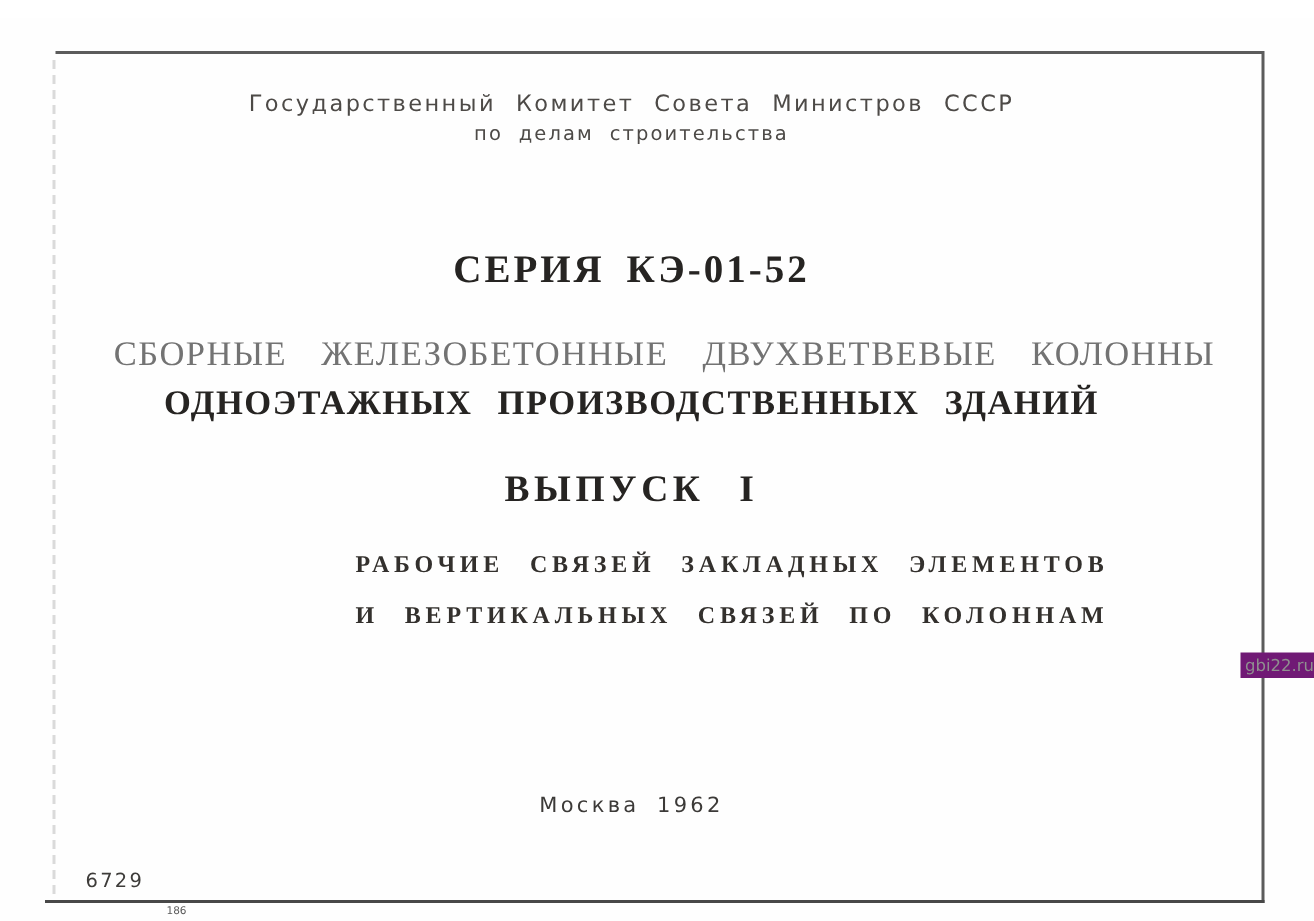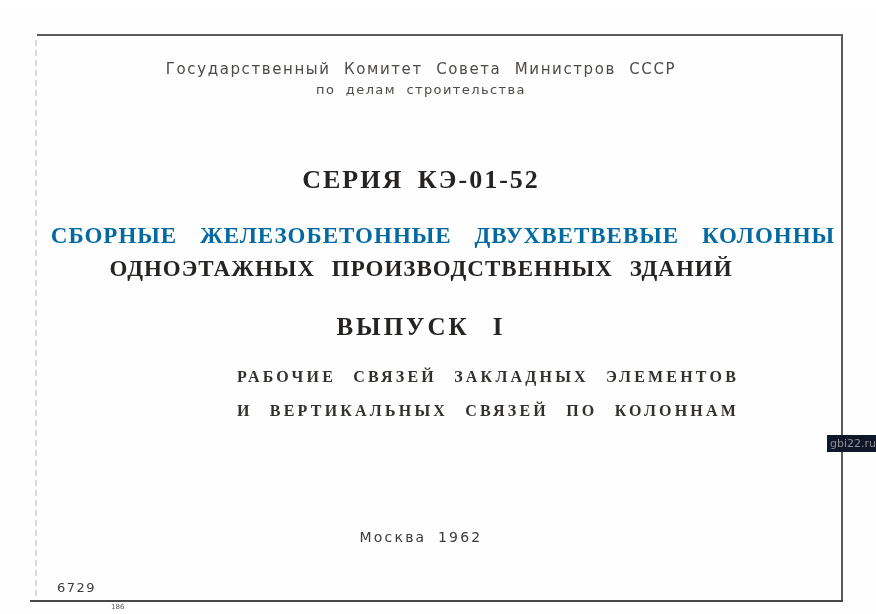--- a/index.html
+++ b/index.html
@@ -76,24 +76,24 @@
     top: 153px;
     font-size: 26px;
     font-weight: bold;
     letter-spacing: 2px;
     word-spacing: 6px;
     color: #262422;
   }
   .title-line1 {
     top: 211px;
     font-size: 23px;
-    font-weight: bold;
+    font-weight: normal;
     letter-spacing: 1px;
     word-spacing: 16px;
-    color: #0369a1;
+    color: #737373;
     padding-left: 44px;
   }
   .title-line2 {
     top: 244px;
     font-size: 23px;
     font-weight: bold;
     letter-spacing: 1px;
     word-spacing: 10px;
     color: #262422;
   }
@@ -138,21 +138,21 @@
   .footer-small {
     position: absolute;
     left: 111px; top: 591px;
     font-family: "DejaVu Sans", sans-serif;
     font-size: 7px;
     color: #5a5a5a;
   }
   .watermark {
     position: absolute;
     right: 0; top: 423px;
-    background: #0f172a;
+    background: #701a75;
     font-family: "DejaVu Sans", sans-serif;
     font-size: 11px;
     color: #8f8f8f;
     padding: 2px 0 2px 3px;
     z-index: 5;
   }
 </style>
 </head>
 <body>
 

